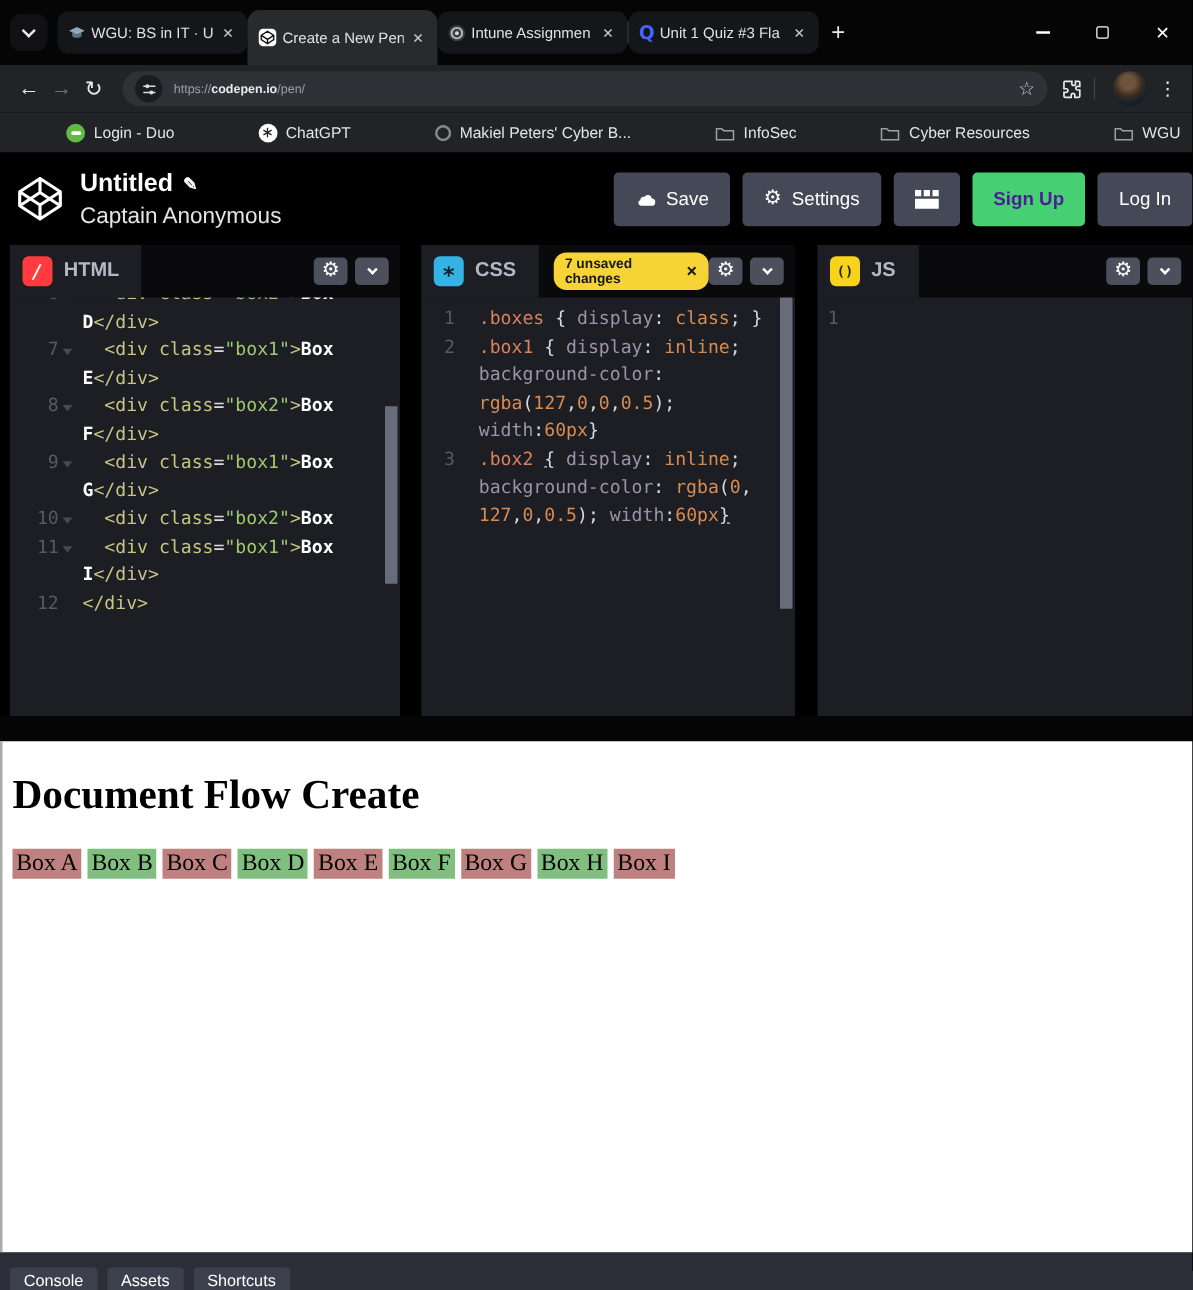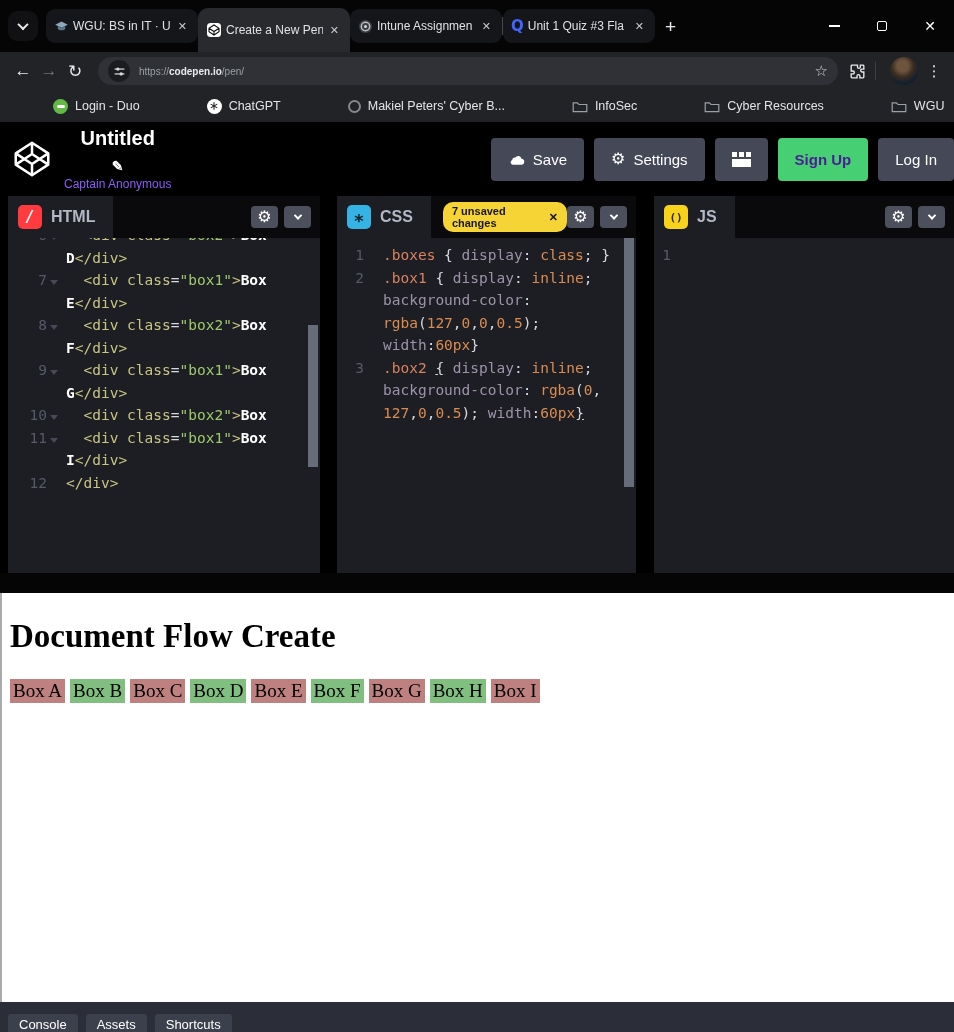--- a/index.html
+++ b/index.html
@@ -49,23 +49,23 @@
   .duoic { width:15px; height:15px; border-radius:50%; background:#63b945; display:flex; align-items:center; justify-content:center; }
   .duoic i { display:block; width:8px; height:3px; background:#fff; border-radius:2px; }
   .gptic { width:15px; height:15px; border-radius:50%; background:#fff; display:flex; align-items:center; justify-content:center; }
   .swirlic { width:13px; height:13px; border-radius:50%; border:2.5px solid #85888d; }
 
   
   #cphead { position:absolute; top:122px; left:0; right:0; height:74px; background:#000;
             display:flex; align-items:center; }
   .cplogo { margin-left:12px; flex:none; }
   .titles { margin-left:12px; }
-  .pen-title { color:#fff; font-size:20px; font-weight:bold; display:flex; align-items:center; gap:8px;flex-direction:column; }
+  .pen-title { color:#fff; font-size:20px; font-weight:bold; display:flex; align-items:center; gap:8px; }
   .pencil { font-size:14px; }
-  .pen-author { color:#8b5cf6; font-size:12px; margin-top:3px; }
+  .pen-author { color:#e5e5e5; font-size:18px; margin-top:3px; }
   .hbtns { margin-left:auto; display:flex; align-items:center; gap:10px; }
   .cpbtn { height:43px; border-radius:4px; background:#444857; color:#fff; display:flex;
            align-items:center; justify-content:center; font-size:15px; padding:0 17px; gap:8px; }
   .cpbtn.green { background:#47cf73; color:#4c1d95; font-weight:bold; }
   .gridic { width:19px; height:15px; position:relative; }
   .gridic i { position:absolute; background:#fff; }
   .gridic .a{ top:0; left:0; width:5px; height:5px; } .gridic .b{ top:0; left:7px; width:5px; height:5px; }
   .gridic .c{ top:0; left:14px; width:5px; height:5px; } .gridic .d{ top:7px; left:0; width:19px; height:8px; }
   .gear { font-size:16px; line-height:1; }
 

